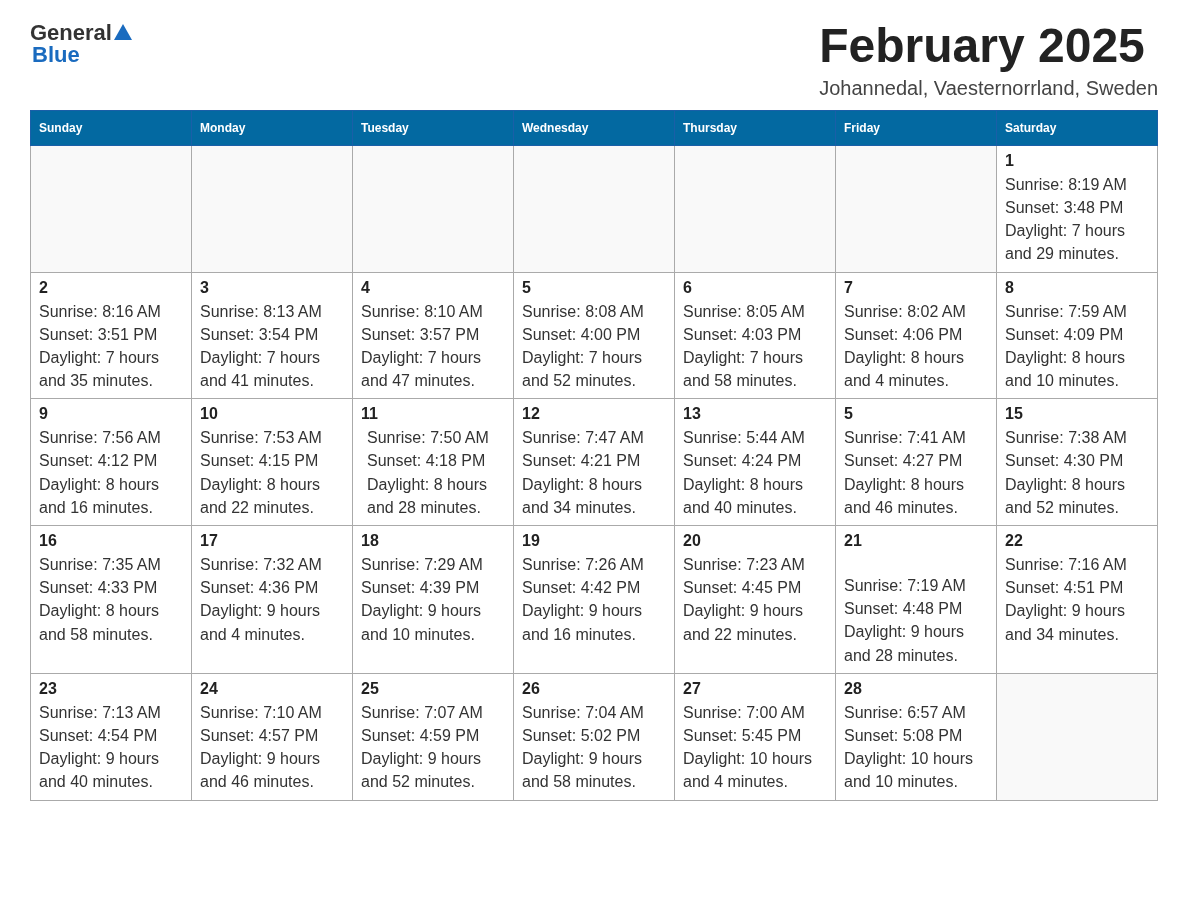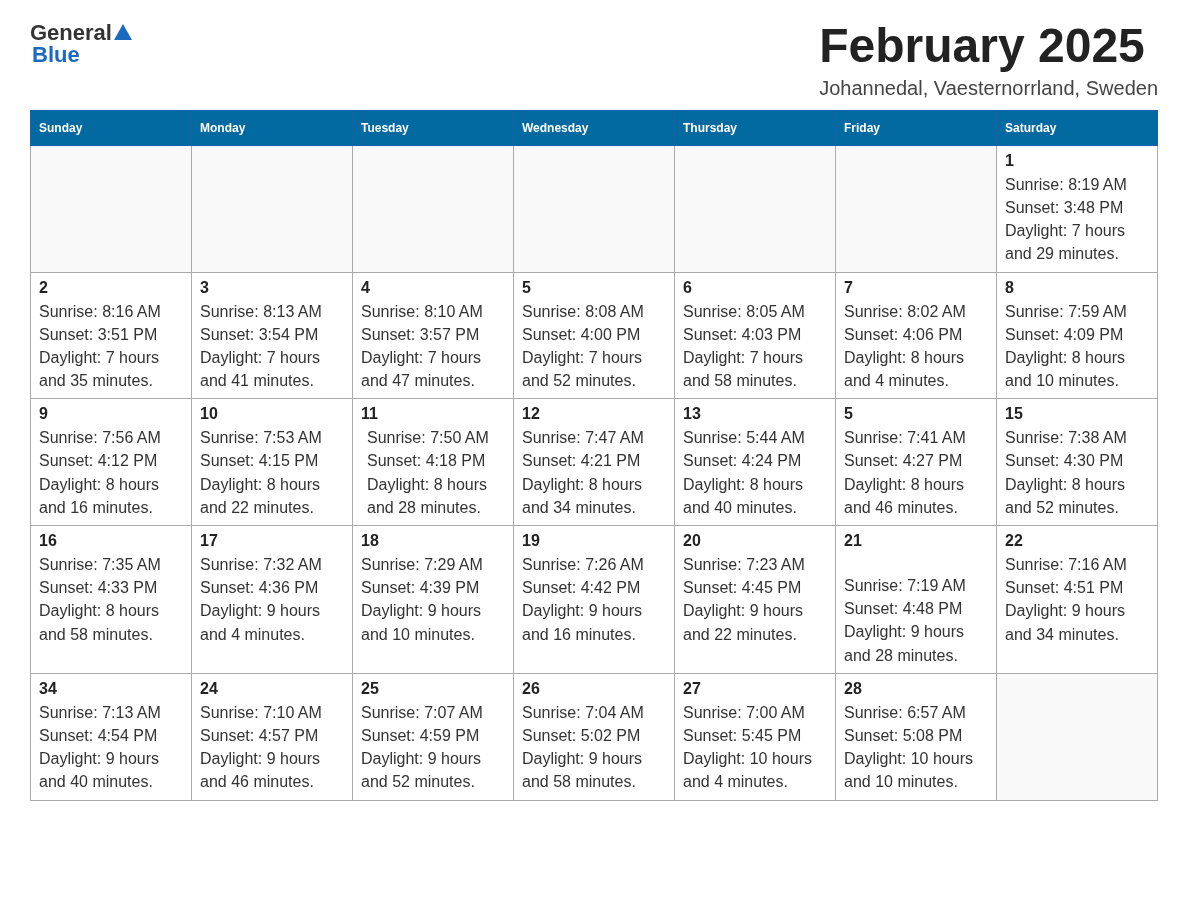--- a/index.html
+++ b/index.html
@@ -288,21 +288,21 @@
         <td>
           <div class="day-number">22</div>
           <div class="day-info" style="white-space: pre-line;">Sunrise: 7:16 AM
 Sunset: 4:51 PM
 Daylight: 9 hours
 and 34 minutes.</div>
         </td>
       </tr>
       <tr class="row-divider">
         <td>
-          <div class="day-number">34</div>
+          <div class="day-number">23</div>
           <div class="day-info" style="white-space: pre-line;">Sunrise: 7:13 AM
 Sunset: 4:54 PM
 Daylight: 9 hours
 and 40 minutes.</div>
         </td>
         <td>
           <div class="day-number">24</div>
           <div class="day-info" style="white-space: pre-line;">Sunrise: 7:10 AM
 Sunset: 4:57 PM
 Daylight: 9 hours

